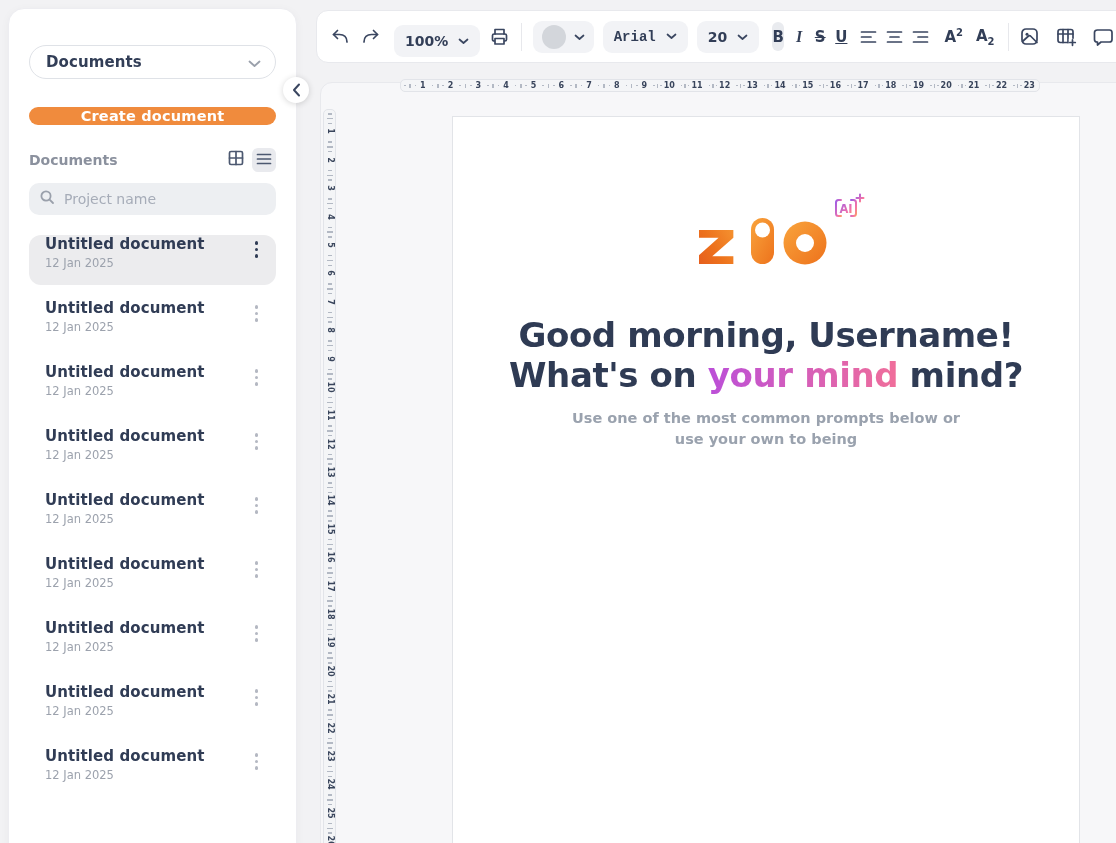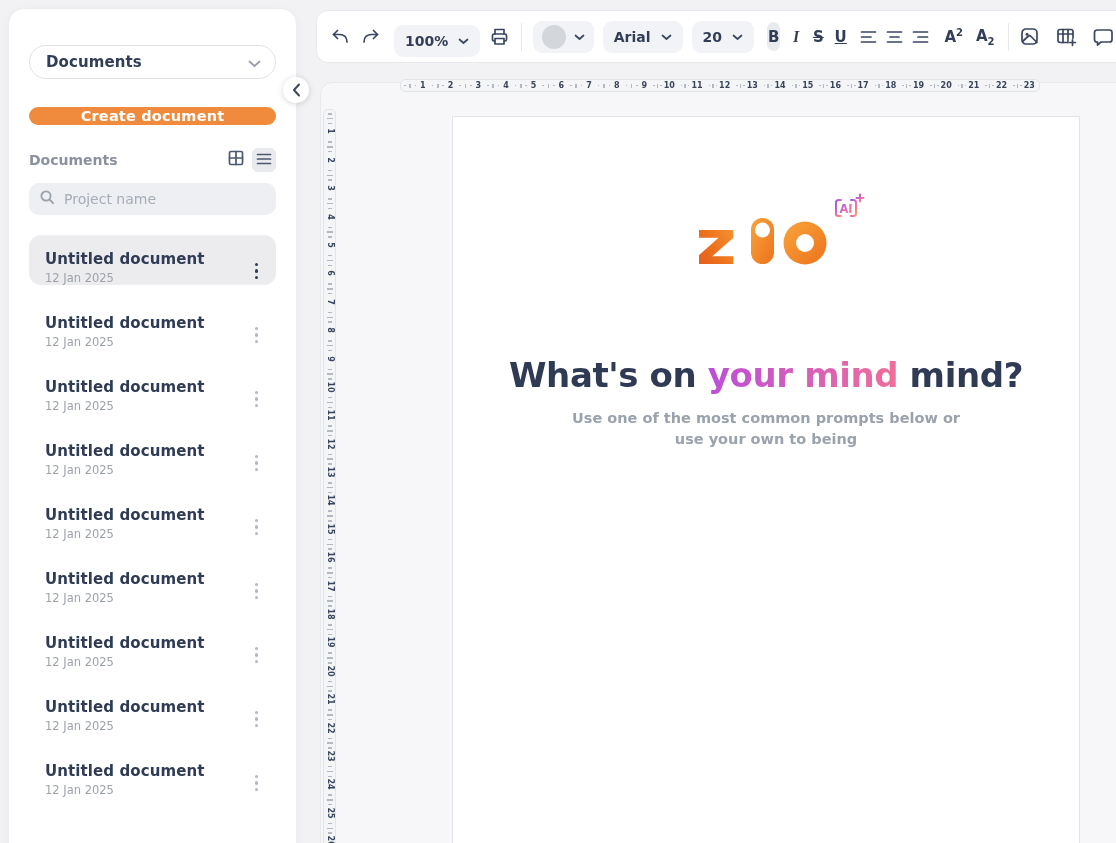--- a/index.html
+++ b/index.html
@@ -42,21 +42,21 @@
     display:flex; align-items:center; padding:12px 10px; gap:9px;
   }
   .search-box input{
     border:none; background:transparent; outline:none; font-family:inherit;
     font-size:14px; color:var(--navy); width:100%;
   }
   .search-box input::placeholder{ color:#a6acb8; }
   .doc-list{ margin-top:20px; }
   .doc-item{
     height:50px; margin-bottom:14px; border-radius:12px;
-    display:flex; align-items:flex-end; padding:0 12px 0 16px; cursor:pointer;
+    display:flex; align-items:flex-start; padding:0 12px 0 16px; cursor:pointer;
   }
   .doc-item.selected{ background:#ececee; }
   .doc-item .txt{ flex:1; }
   .doc-item .title{ font-size:15px; font-weight:700; color:#303c55; letter-spacing:.1px; }
   .doc-item .date{ font-size:11.5px; color:#9ca2ad; margin-top:3px; font-weight:500; }
   .kebab{ display:flex; flex-direction:column; gap:3px; padding:6px; cursor:pointer; }
   .kebab i{ width:3.5px; height:3.5px; border-radius:50%; background:#b4b8c2; }
   .doc-item.selected .kebab i{ background:#303c55; }
 
   
@@ -324,21 +324,21 @@
 
   <span class="divider"></span>
 
   <button class="pill" style="padding:0 9px; gap:8px;">
     <span class="swatch"></span>
     <span><svg class="stroke" width="11" height="7" viewBox="0 0 11 7">
           <path d="M1.5 1.5 L5.5 5 L9.5 1.5"></path>
         </svg></span>
   </button>
 
-  <button class="pill" style="width:108px; ">
+  <button class="pill" style="width:108px; font-family:Liberation Mono, monospace;">
     <span class="val">Arial</span>
     <span><svg class="stroke" width="11" height="7" viewBox="0 0 11 7">
           <path d="M1.5 1.5 L5.5 5 L9.5 1.5"></path>
         </svg></span>
   </button>
 
   <button class="pill" style="width:64px; justify-content:space-between;">
     <span class="val">20</span>
     <span><svg class="stroke" width="11" height="7" viewBox="0 0 11 7">
           <path d="M1.5 1.5 L5.5 5 L9.5 1.5"></path>
@@ -730,21 +730,21 @@
             <path d="M10 7 H7.5 Q5 7 5 9.5 V20.5 Q5 23 7.5 23 H10"></path>
             <path d="M20 7 H22.5 Q25 7 25 9.5 V20.5 Q25 23 22.5 23 H20"></path>
             <path d="M29 1.5 V8.5 M25.5 5 H32.5"></path>
           </g>
           <text x="15" y="19.5" text-anchor="middle" font-family="DejaVu Sans, sans-serif" font-size="11.5" font-weight="bold" fill="url(#pg)">AI</text>
         </svg>
       </span>
     </div>
 
     <h1 class="greeting">
-      <br>
+      <span>Good morning, Username!</span><br>
       <span>What's on </span><span class="grad-text">your mind</span><span> mind?</span>
     </h1>
 
     <p class="subtitle">
       <span>Use one of the most common prompts below or</span><br>
       <span>use your own to being</span>
     </p>
   </div>
 </div>
 

